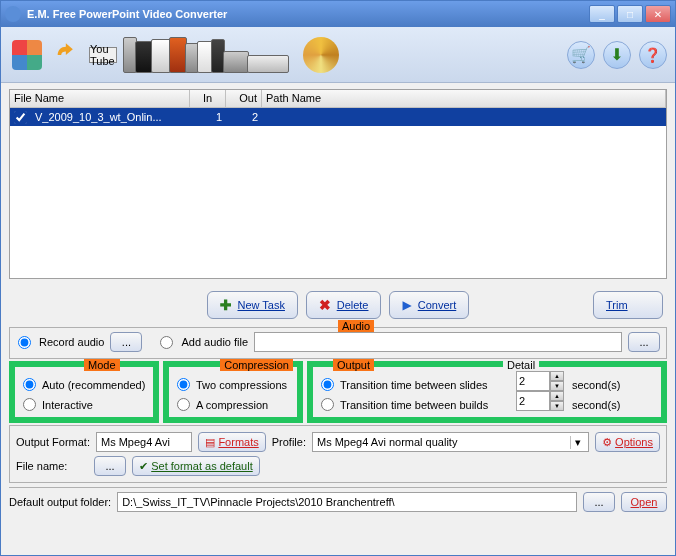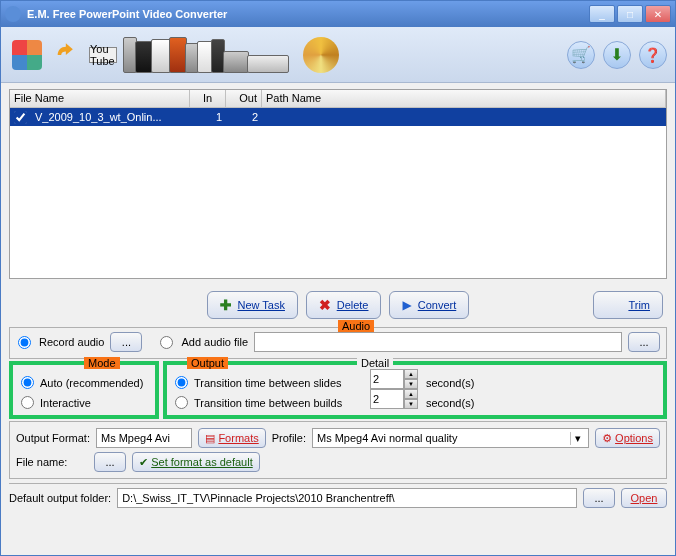--- a/index.html
+++ b/index.html
@@ -27,32 +27,32 @@
 .help-ico::before{content:"❓"; font-size:14px; color:#e06020;}
 .filelist { margin: 6px 8px; border: 1px solid #a0a0a0; background: #fff; height: 190px; }
 .fl-header { height: 18px; background: linear-gradient(#f8f8f8,#e0e0e0); display:flex; border-bottom:1px solid #c0c0c0;}
 .fl-col { padding: 2px 4px; border-right:1px solid #c0c0c0; font-size:11px; }
 .fl-row { height:18px; background:#1040a0; color:#fff; display:flex; align-items:center;}
 .fl-cell { padding: 0 4px; overflow:hidden; white-space:nowrap;}
 .chk { width:13px; height:13px; margin:0 4px; accent-color:#1040a0;}
 .btnbar { display:flex; justify-content:center; gap:8px; padding: 6px 8px; position:relative;}
 .gbtn { height:28px; padding:0 12px; background:linear-gradient(#f8f8f8,#d8e0f0); border:1px solid #8898b8; border-radius:6px; display:flex; align-items:center; gap:6px; cursor:pointer; color:#0030a0; }
 .gbtn u { text-decoration:underline;}
-.trim-btn { position:absolute; right:12px; width:70px; justify-content:flex-end;}
+.trim-btn { position:absolute; right:12px; width:70px; justify-content:flex-start;}
 .plus-ico{color:#2a8020; font-weight:bold; font-size:14px;}
 .x-ico{color:#d02020; font-weight:bold; font-size:14px;}
 .play-ico{color:#2060d0; font-size:12px;}
 .fieldset { border:1px solid #b0b0b0; margin:2px 8px; padding:4px 6px 6px; position:relative;}
 .legend { position:absolute; top:-8px; background:#f97316; padding:0 4px; font-size:11px;}
 .row { display:flex; align-items:center; gap:6px;}
 .radio { margin:0 2px;}
 .sbtn { height:20px; width:32px; background:linear-gradient(#f8f8f8,#d8e0f0); border:1px solid #8898b8; border-radius:4px; cursor:pointer; font-size:11px; display:flex; align-items:center; justify-content:center;}
 .txtfield { height:20px; border:1px solid #a0a0a0; background:#fff; padding:0 4px; flex:1;}
 .hsplit { display:flex; gap:4px; margin:2px 8px;}
-.fieldset2 { border:4px solid #22c55e; padding:4px 6px 6px; position:relative; }
+.fieldset2 { border:6px solid #22c55e; padding:4px 6px 6px; position:relative; }
 .col-mode{ width:150px;}
 .col-comp{ width:140px;}
 .col-out{ flex:1;}
 .radrow { display:flex; align-items:flex-end; gap:4px; height:20px;}
 .detail-legend{ position:absolute; top:-8px; left:190px; background:#f0f0f0; padding:0 4px;}
 .spin{ width:48px; height:20px; display:flex;}
 .spin input{ width:34px; border:1px solid #a0a0a0; text-align:left; padding:0 2px;}
 .spin-btns{ width:14px; display:flex; flex-direction:column;}
 .spin-btns div{ flex:1; border:1px solid #a0a0a0; background:linear-gradient(#f0f0f0,#d0d0d0); font-size:6px; display:flex; align-items:center; justify-content:center; cursor:pointer;}
 .outrow{ display:flex; align-items:center; gap:6px; margin:4px 8px;}
@@ -167,20 +167,31 @@
       <div class="legend" style="left:50%">Mode</div>
       <div class="radrow">
           <input type="radio" class="radio" checked="" style="">
           <span>Auto (recommended)</span>
         </div>
       <div class="radrow">
           <input type="radio" class="radio" style="">
           <span>Interactive</span>
         </div>
     </div>
+    <div class="fieldset2 col-comp">
+      <div class="legend" style="left:40%">Compression</div>
+      <div class="radrow">
+          <input type="radio" class="radio" checked="" style="">
+          <span>Two compressions</span>
+        </div>
+      <div class="radrow">
+          <input type="radio" class="radio" style="">
+          <span>A compression</span>
+        </div>
+    </div>
     <div class="fieldset2 col-out">
       <div class="legend" style="left:20px">Output</div>
       <div class="legend detail-legend">Detail</div>
       <div class="radrow">
           <input type="radio" class="radio" checked="" style="">
           <span style="width:172px">Transition time between slides</span>
         <div class="spin">
             <input value="2" style="">
             <div class="spin-btns">
               <div>▲</div>

